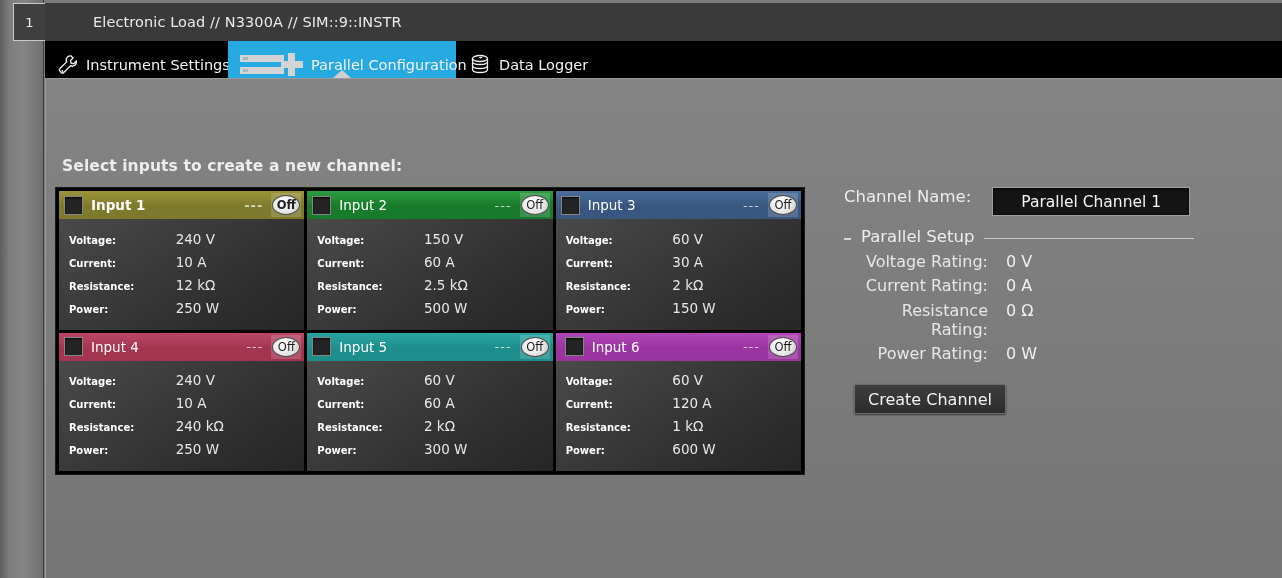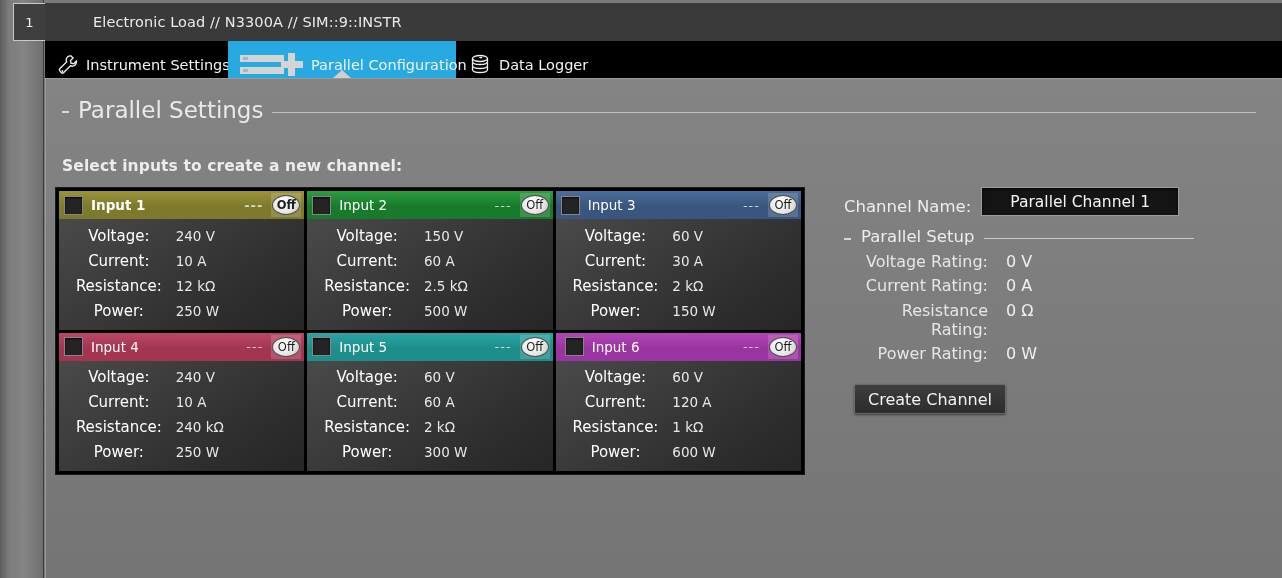--- a/index.html
+++ b/index.html
@@ -134,29 +134,29 @@
     flex: 1 1 auto;
     background: linear-gradient(145deg, #4a4a4a 0%, #3c3c3c 35%, #2e2e2e 72%, #262626 100%);
     display: flex; flex-direction: column; justify-content: center;
     padding: 4px 22px 6px 10px;
   }
   .row {
     display: flex; align-items: baseline; justify-content: flex-start;
     margin: 3.5px 0;
   }
   .row .lbl {
-    width: 50%; text-align: center; padding-right: 7px;
-    color: #fff; font-size: 15px; font-weight: normal;
+    width: 50%; text-align: left; padding-right: 7px;
+    color: #fff; font-size: 10px; font-weight: bold;
   }
   .row .val { color: #e8e8e8; font-size: 13.5px; }
 
   
   .rightpane { position: absolute; left: 798px; top: 108px; width: 420px; }
 
-  .chname-row { display: flex; align-items: flex-end; gap: 10px; }
+  .chname-row { display: flex; align-items: flex-start; gap: 21px; }
   .chname-label { color: #ececec; font-size: 16.5px; }
   .chname-field {
     width: 198px; height: 29px;
     background: #141414;
     border: 1px solid #9d9d9d;
     box-shadow: inset 0 1px 3px rgba(0,0,0,.9);
     display: flex; align-items: center; justify-content: center;
     color: #f4f4f4; font-size: 15.5px;
   }
 
@@ -232,25 +232,20 @@
           </g>
           <ellipse cx="12.8" cy="4.6" rx="1.7" ry=".8" fill="#f0f0f0"></ellipse>
         </svg>
       </span>
       <span>Data Logger</span>
     </div>
   </div>
 
   <div class="panel">
 
-    <div class="section-head">
-      <span class="collapse-dash"></span>
-      <span class="section-title">Parallel Settings</span>
-      <span class="rule"></span>
-    </div>
 
     <div class="subtitle">Select inputs to create a new channel:</div>
 
     <div class="grid-wrap">
       <div class="grid" id="input-grid">
           <div class="card">
             <div class="card-head" style="background: linear-gradient(rgb(154, 148, 56) 0%, rgb(126, 122, 44) 55%, rgb(126, 122, 44) 100%); font-weight: bold;">
               <div class="chk"></div>
               <span class="card-name">Input 1</span>
               <span class="card-dash">---</span>

